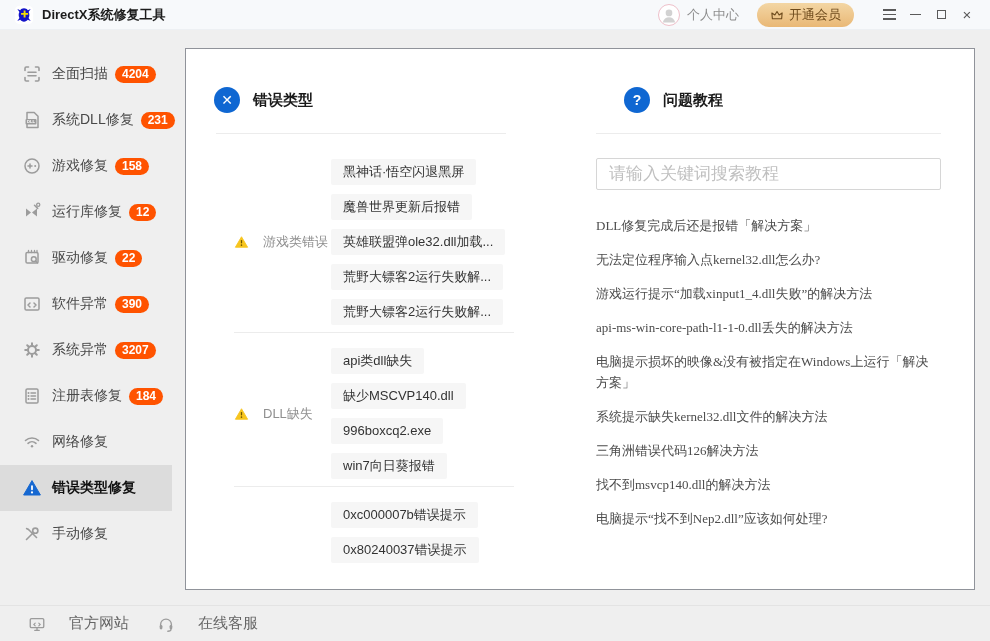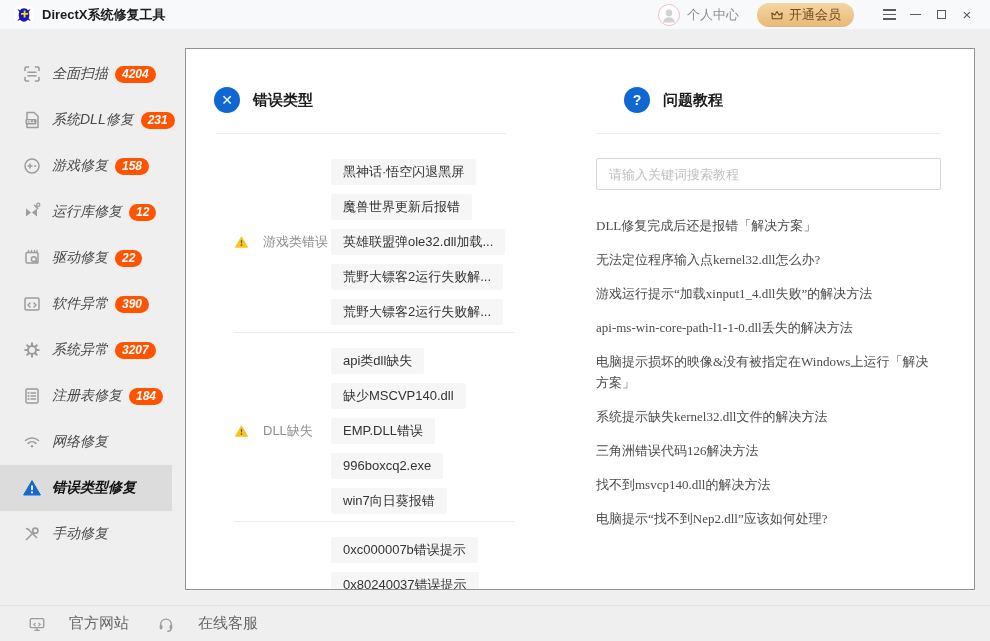--- a/index.html
+++ b/index.html
@@ -23,21 +23,21 @@
   .win-ctrls .wc { width:26px; height:24px; display:flex; align-items:center; justify-content:center;
                    color:#5a5a5a; font-size:15px; }
   .hamb { display:flex; flex-direction:column; gap:3px; }
   .hamb i { display:block; width:13px; height:1.6px; background:#5a5a5a; }
   .wc-min i { display:block; width:11px; height:1.6px; background:#5a5a5a; }
   .wc-max i { display:block; width:9px; height:9px; border:1.4px solid #5a5a5a; }
   .wc-close { font-size:17px; }
 
   
   .sidebar { position:absolute; left:0; top:30px; width:185px; bottom:36px; padding-top:21px; }
-  .side-item { height:46px; display:flex; align-items:center; padding-left:22px;font-style:italic; }
+  .side-item { height:46px; display:flex; align-items:center; padding-left:22px; }
   .side-item .sicon { width:20px; height:20px; margin-right:10px; flex:0 0 auto; }
   .side-item .slabel { font-size:14px; color:#484848; white-space:nowrap; }
   .side-item .badge { margin-left:7px; background:#ff5300; color:#fff; font-size:12px; font-weight:700;
                       border-radius:10px; padding:1.5px 7px; line-height:14px; }
   .side-item.selected { background:#dcdcdc; width:172px; }
   .side-item.selected .slabel { font-weight:700; color:#111; }
 
   
   .card { position:absolute; left:185px; top:48px; width:790px; height:542px; background:#fff;
           border:1px solid #90939a; overflow:hidden; }
@@ -56,21 +56,21 @@
   .group { display:flex; }
   .glabel { width:97px; display:flex; align-items:center; gap:14px; font-size:13px; color:#8f8f8f; }
   .glabel .warn { width:15px; height:14px; flex:0 0 auto; }
   .gbtns { display:flex; flex-direction:column; gap:9px; align-items:flex-start;justify-content:space-between; }
   .err-btn { border:none; background:#f6f6f6; color:#333; font-size:13px; line-height:16px;
              padding:5px 12px; border-radius:2px; font-family:inherit; white-space:nowrap; cursor:pointer; }
   .gdivider { height:1px; background:#ececec; margin:7px 0 15px 0; width:280px; }
 
   
   .search-box { position:absolute; left:410px; top:109px; width:345px; height:32px;
-                border:1px solid #d6d6d6; border-radius:2px; padding:0 12px; font-size:13px;
+                border:1px solid #d6d6d6; border-radius:2px; padding:0 12px; font-size:17px;
                 color:#444; font-family:inherit; background:#fff; }
   .search-box::placeholder { color:#c0c0c0; }
   .tut-list { position:absolute; left:410px; top:166px; width:345px; }
   .tut-item { font-size:13px; color:#4c4c4c; line-height:21px; margin-bottom:13px; cursor:pointer;font-family:Liberation Serif, serif; }
 
   
   .footer { position:absolute; left:0; bottom:0; width:990px; height:36px; background:#efefef;
             border-top:1px solid #e3e3e3; display:flex; align-items:center; padding-left:28px; }
   .foot-item { display:flex; align-items:center; gap:23px; font-size:15px; color:#666; }
   .foot-item + .foot-item { margin-left:28px; }
@@ -300,21 +300,20 @@
           <svg class="warn" viewBox="0 0 16 16">
             <path d="M8 2 L15 14 H1 Z" fill="#f7c51e" stroke="#f7c51e" stroke-linejoin="round"></path>
             <rect x="7.3" y="5.6" width="1.4" height="4" rx="0.7" fill="#6e5600"></rect>
             <circle cx="8" cy="11.6" r="0.9" fill="#6e5600"></circle>
           </svg>
           <span>DLL缺失</span>
         </div>
         <div class="gbtns">
           <button class="err-btn">api类dll缺失</button>
           <button class="err-btn">缺少MSCVP140.dll</button>
-          <button class="err-btn">EMP.DLL错误</button>
           <button class="err-btn">996boxcq2.exe</button>
           <button class="err-btn">win7向日葵报错</button>
         </div>
       </div>
 
       <div class="gdivider"></div>
 
       <div class="group">
         <div class="glabel">
           <span></span>

